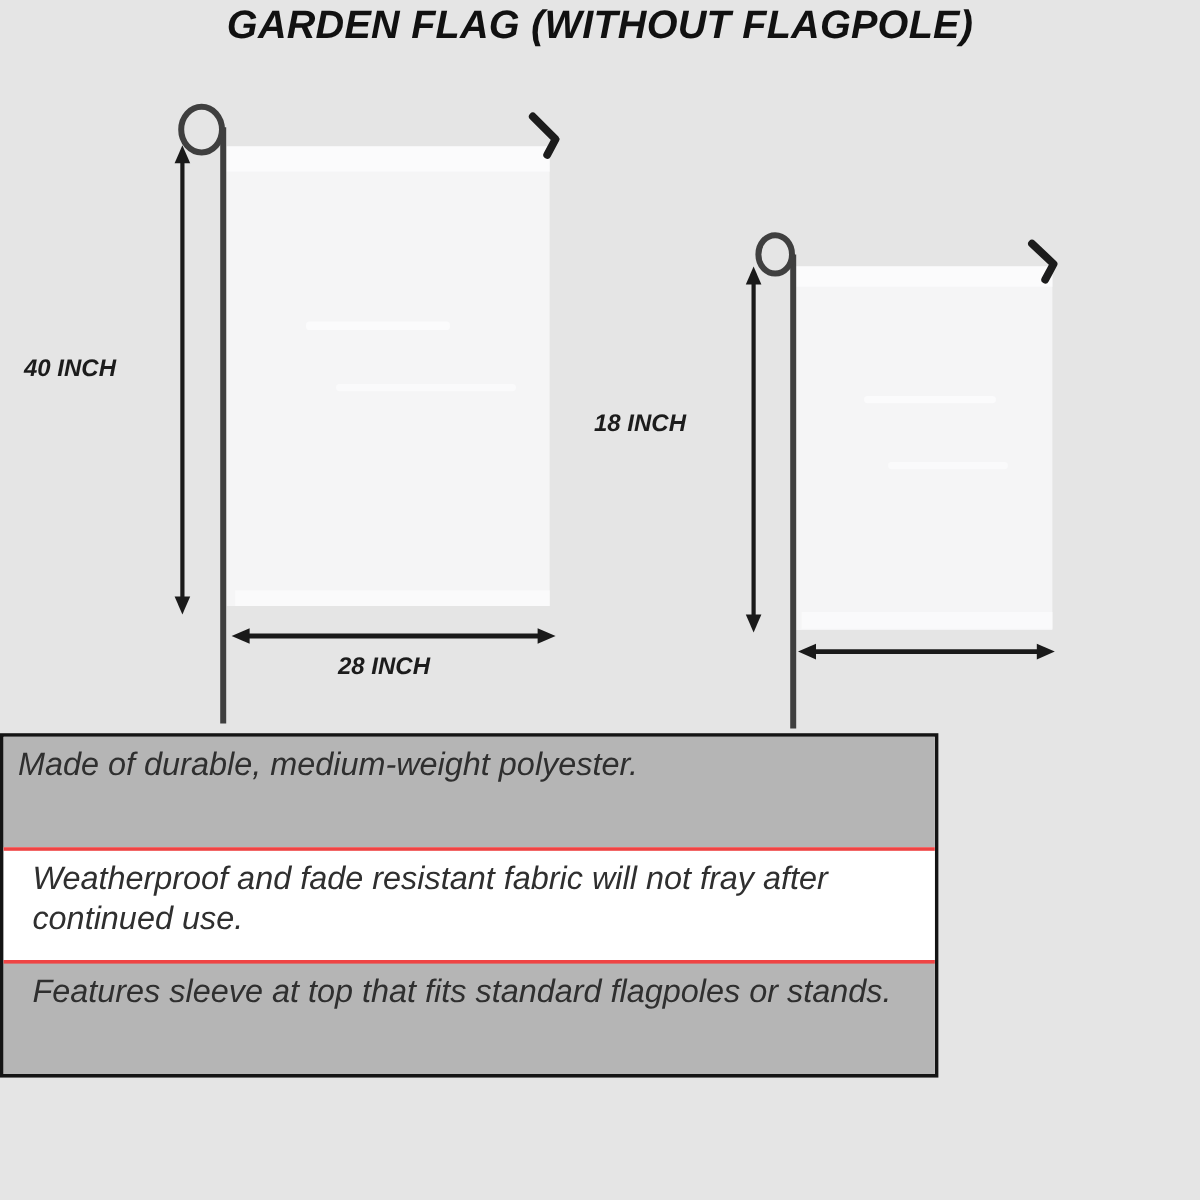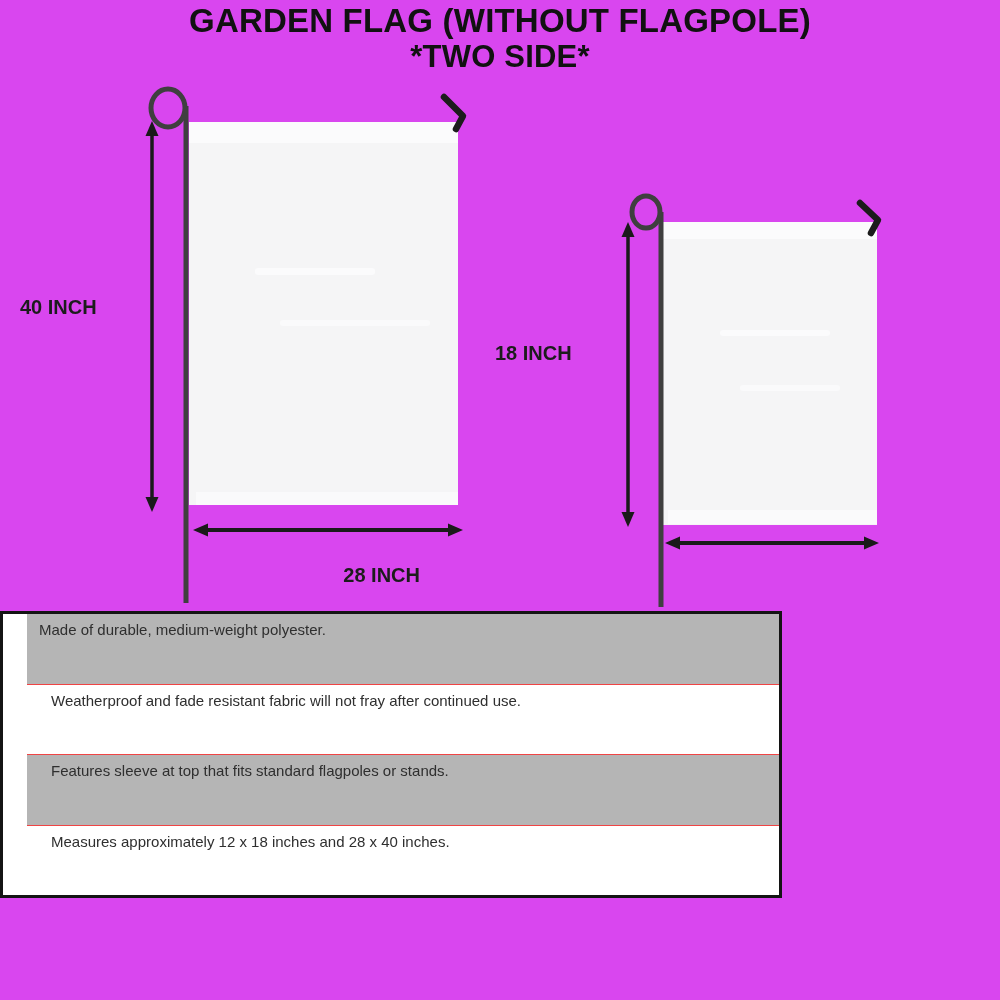--- a/index.html
+++ b/index.html
@@ -5,22 +5,23 @@
   html, body {
     margin: 0;
     padding: 0;
     background: #ffffff;
     font-family: "Liberation Sans", sans-serif;
   }
   .canvas {
     position: relative;
     width: 1000px;
     height: 1000px;
-    background: #d946ef;
+    background: #e5e5e5;
     overflow: hidden;
+    font-style: italic;
   }
 
   
   .title-block {
     position: absolute;
     top: 2px;
     left: 0;
     width: 1000px;
     text-align: center;
     color: #111111;
@@ -47,57 +48,55 @@
   }
   .dim-label {
     position: absolute;
     z-index: 2;
     font-size: 20px;
     font-weight: 700;
     color: #1c1c1c;
     white-space: nowrap;
   }
   .dim-label.h40 { left: 20px;  top: 296px; width: 120px; text-align: left; }
-  .dim-label.w28 { left: 220px; top: 564px; width: 200px; text-align: right; }
+  .dim-label.w28 { left: 220px; top: 545px; width: 200px; text-align: center; }
   .dim-label.h18 { left: 495px; top: 342px; width: 120px; }
   .dim-label.w12 { left: 672px; top: 548px; width: 200px; text-align: center; }
 
   
   .features-table {
     position: absolute;
     left: 0;
     top: 611px;
     width: 776px;
     height: 281px;
     z-index: 3;
     border: 3px solid #141414;
     display: flex;
     flex-direction: column;
     background: #ffffff;
   }
   .feature-row {
     flex: 1;
     padding: 7px 0 0 12px;
-    font-size: 15px;
+    font-size: 27px;
     color: #2f2f2f;
     line-height: 1.25;
     background: #ffffff;
-    margin-left: 24px;
   }
   .feature-row.shaded { background: #b5b5b5; }
-  .feature-row + .feature-row { border-top: 1px solid #ef4444; padding-left: 24px; }
+  .feature-row + .feature-row { border-top: 3px solid #ef4444; padding-left: 24px; }
 </style>
 </head>
 <body>
 
 <div class="canvas">
 
   <div class="title-block">
     <div class="title-line-1">GARDEN FLAG (WITHOUT FLAGPOLE)</div>
-    <div class="title-line-2">*TWO SIDE*</div>
   </div>
 
   <svg class="diagram" width="1000" height="1000" viewBox="0 0 1000 1000">
 
     <g>
 
       <rect x="189" y="122" width="269" height="383" fill="#f5f5f6"></rect>
       <rect x="189" y="122" width="269" height="21" fill="#fbfbfc"></rect>
       <rect x="196" y="492" width="262" height="13" fill="#fafafb"></rect>
       <rect x="255" y="268" width="120" height="7" rx="3" fill="#fbfbfc"></rect>
@@ -155,18 +154,15 @@
   <div class="features-table">
     <div class="feature-row shaded">
       <span>Made of durable, medium-weight polyester.</span>
     </div>
     <div class="feature-row">
       <span>Weatherproof and fade resistant fabric will not fray after continued use.</span>
     </div>
     <div class="feature-row shaded">
       <span>Features sleeve at top that fits standard flagpoles or stands.</span>
     </div>
-    <div class="feature-row">
-      <span>Measures approximately 12 x 18 inches and 28 x 40 inches.</span>
-    </div>
   </div>
 
 </div>
 
 </body></html>

